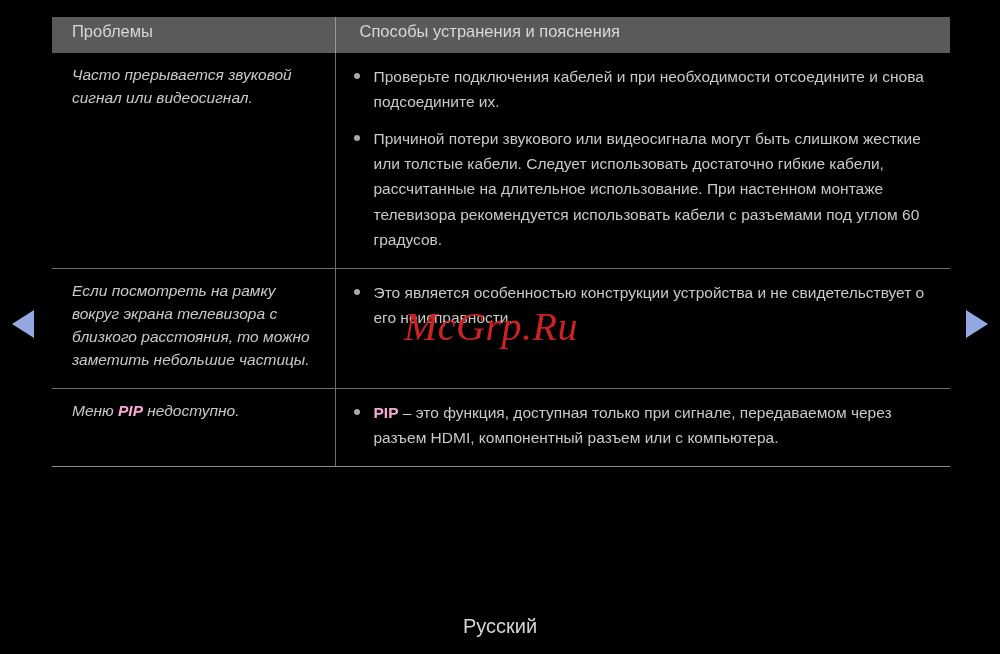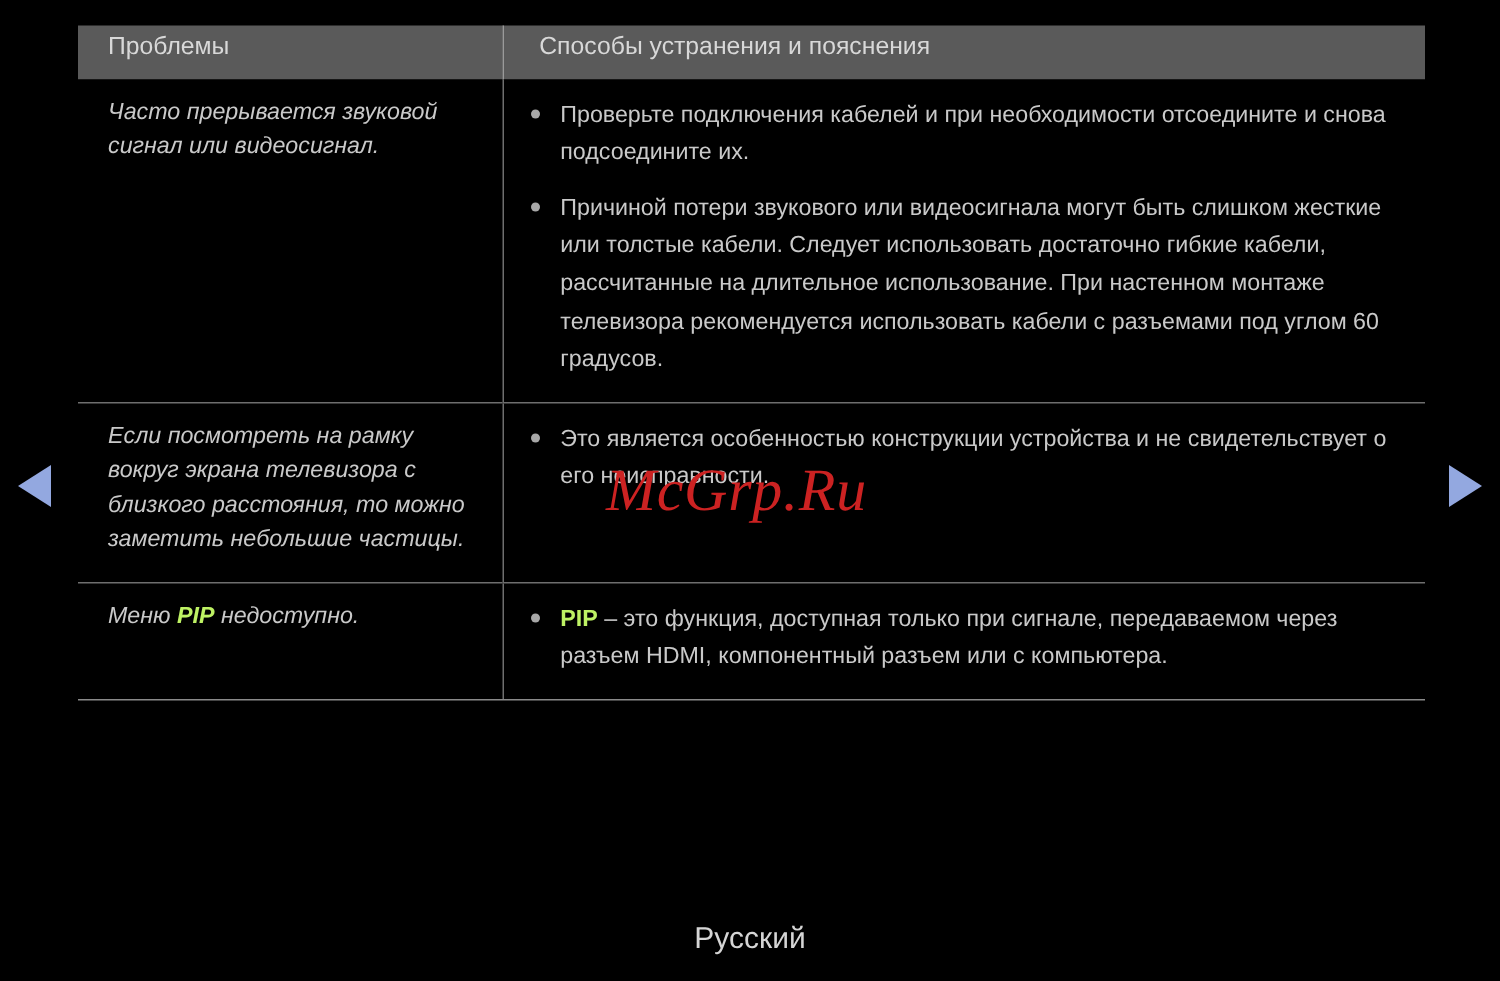--- a/index.html
+++ b/index.html
@@ -118,21 +118,21 @@
     position: absolute;
     left: 8px;
     top: 9px;
     width: 6px;
     height: 6px;
     border-radius: 50%;
     background: #a8a8a8;
   }
 
   .kw-pip {
-    color: #bef264;
+    color: #f9a8d4;
     font-weight: bold;
   }
 
   
   .watermark {
     position: absolute;
     left: 404px;
     top: 303px;
     font-family: "Liberation Serif", "DejaVu Serif", serif;
     font-style: italic;

